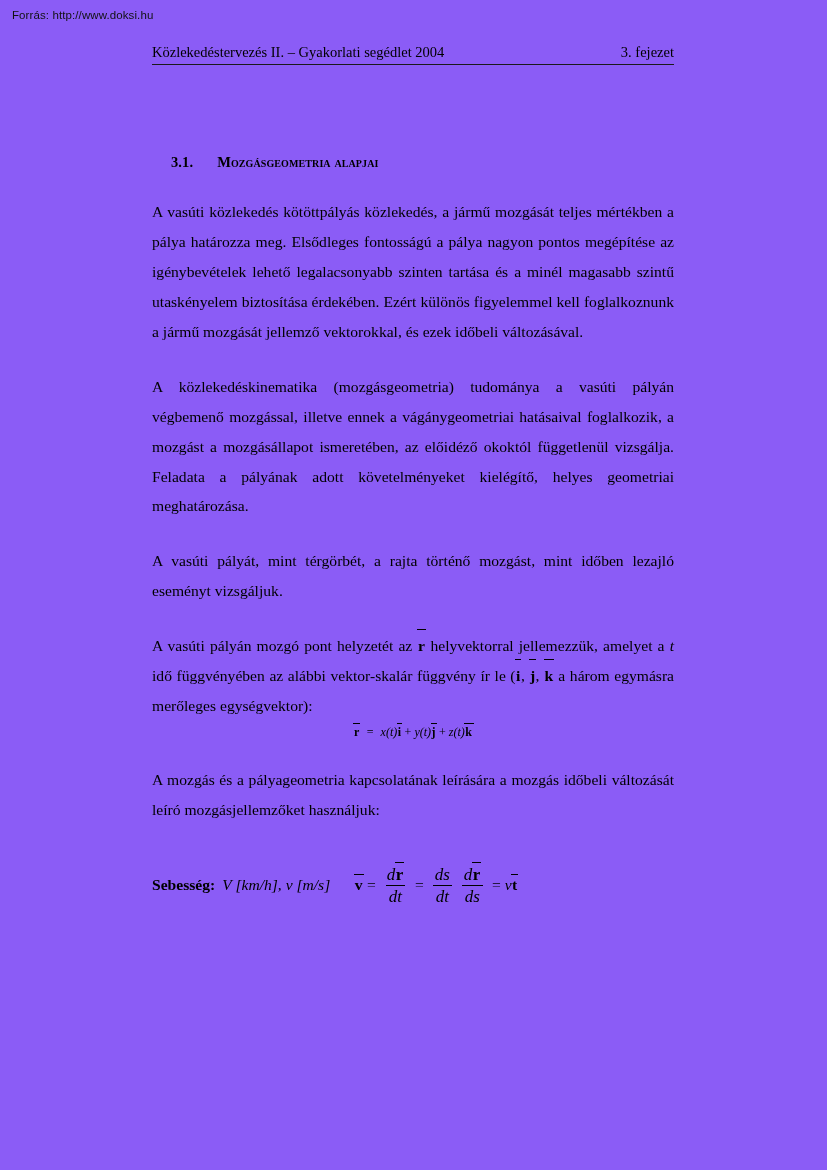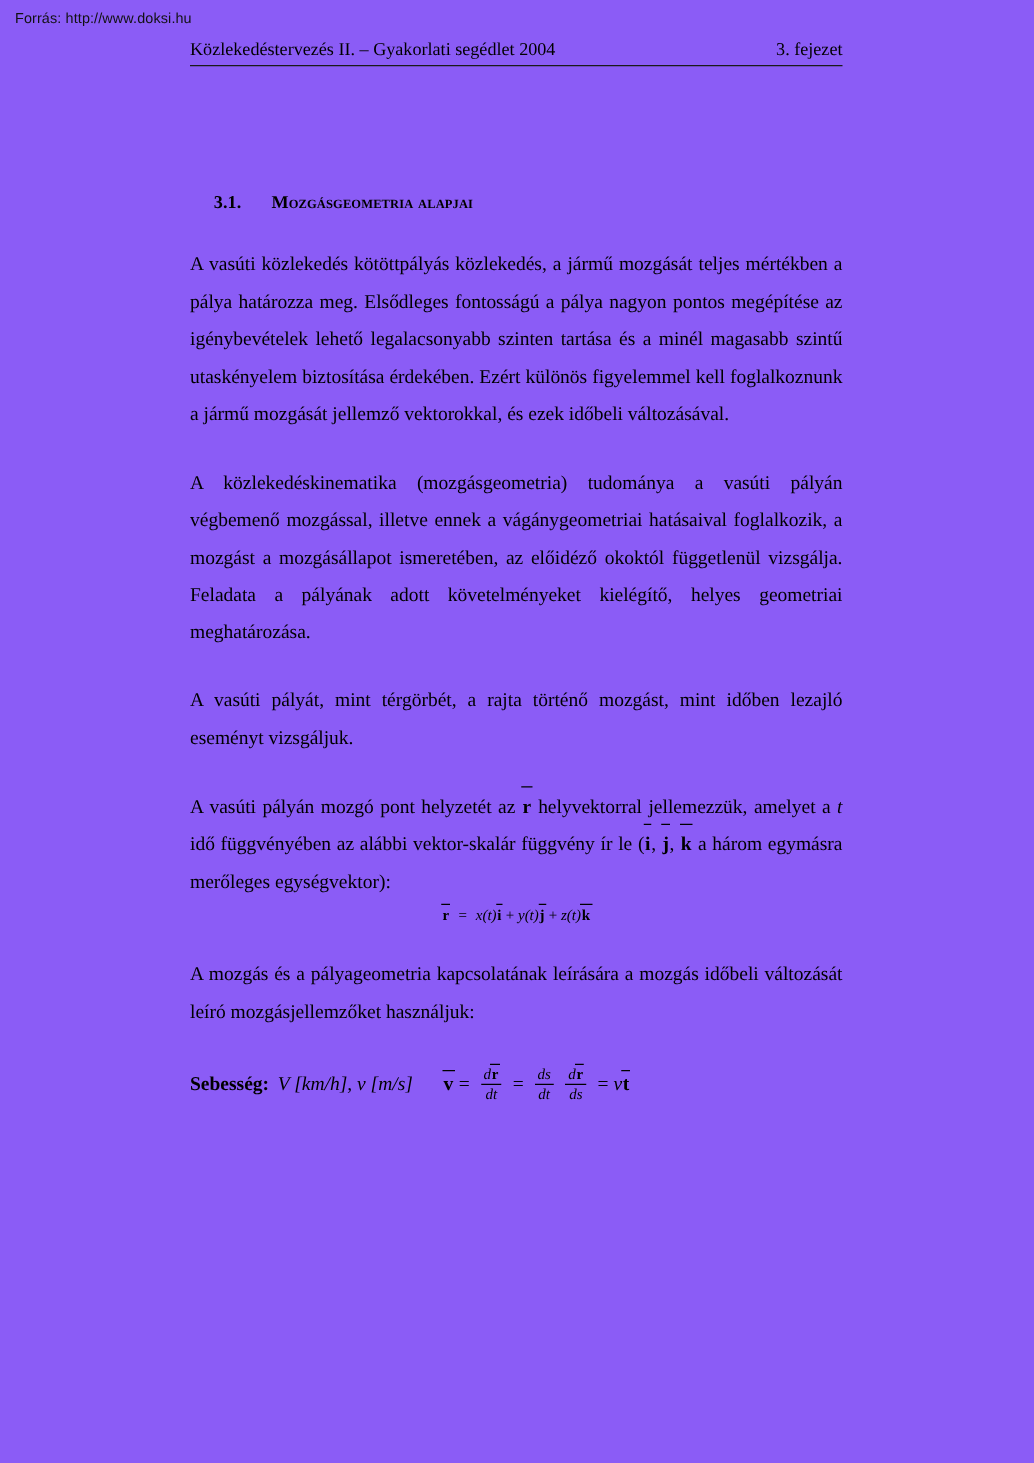--- a/index.html
+++ b/index.html
@@ -26,21 +26,21 @@
     font-size: 11.5px;
     color: #111111;
     letter-spacing: 0.1px;
     white-space: nowrap;
   }
 
   
   .runhead {
     position: absolute;
     left: 152px;
-    top: 32px;
+    top: 44px;
     width: 522px;
     display: flex;
     justify-content: space-between;
     align-items: baseline;
     font-size: 14.5px;
     padding-bottom: 3px;
     border-bottom: 1.1px solid #1a1a1a;
   }
   .runhead .rh-left  { white-space: nowrap; }
   .runhead .rh-right { white-space: nowrap; }
@@ -125,23 +125,23 @@
     height: 1.1px;
     background: #000;
   }
   .vec-wide::before { left: -1px; right: -1px; }
 
   .frac {
     display: inline-flex;
     flex-direction: column;
     align-items: center;
     vertical-align: middle;
-    margin: 4px 4px;
+    margin: 16px 4px;
     line-height: 1.12;
-    font-size: 12px;
+    font-size: 17px;
   }
   .frac .num { padding: 0 3px 1px 3px; }
   .frac .den { padding: 1px 3px 0 3px; border-top: 1.1px solid #000; }
   .eqsign { margin: 0 4px; }
 </style>
 </head>
 <body>
 
 <div class="page">
 

